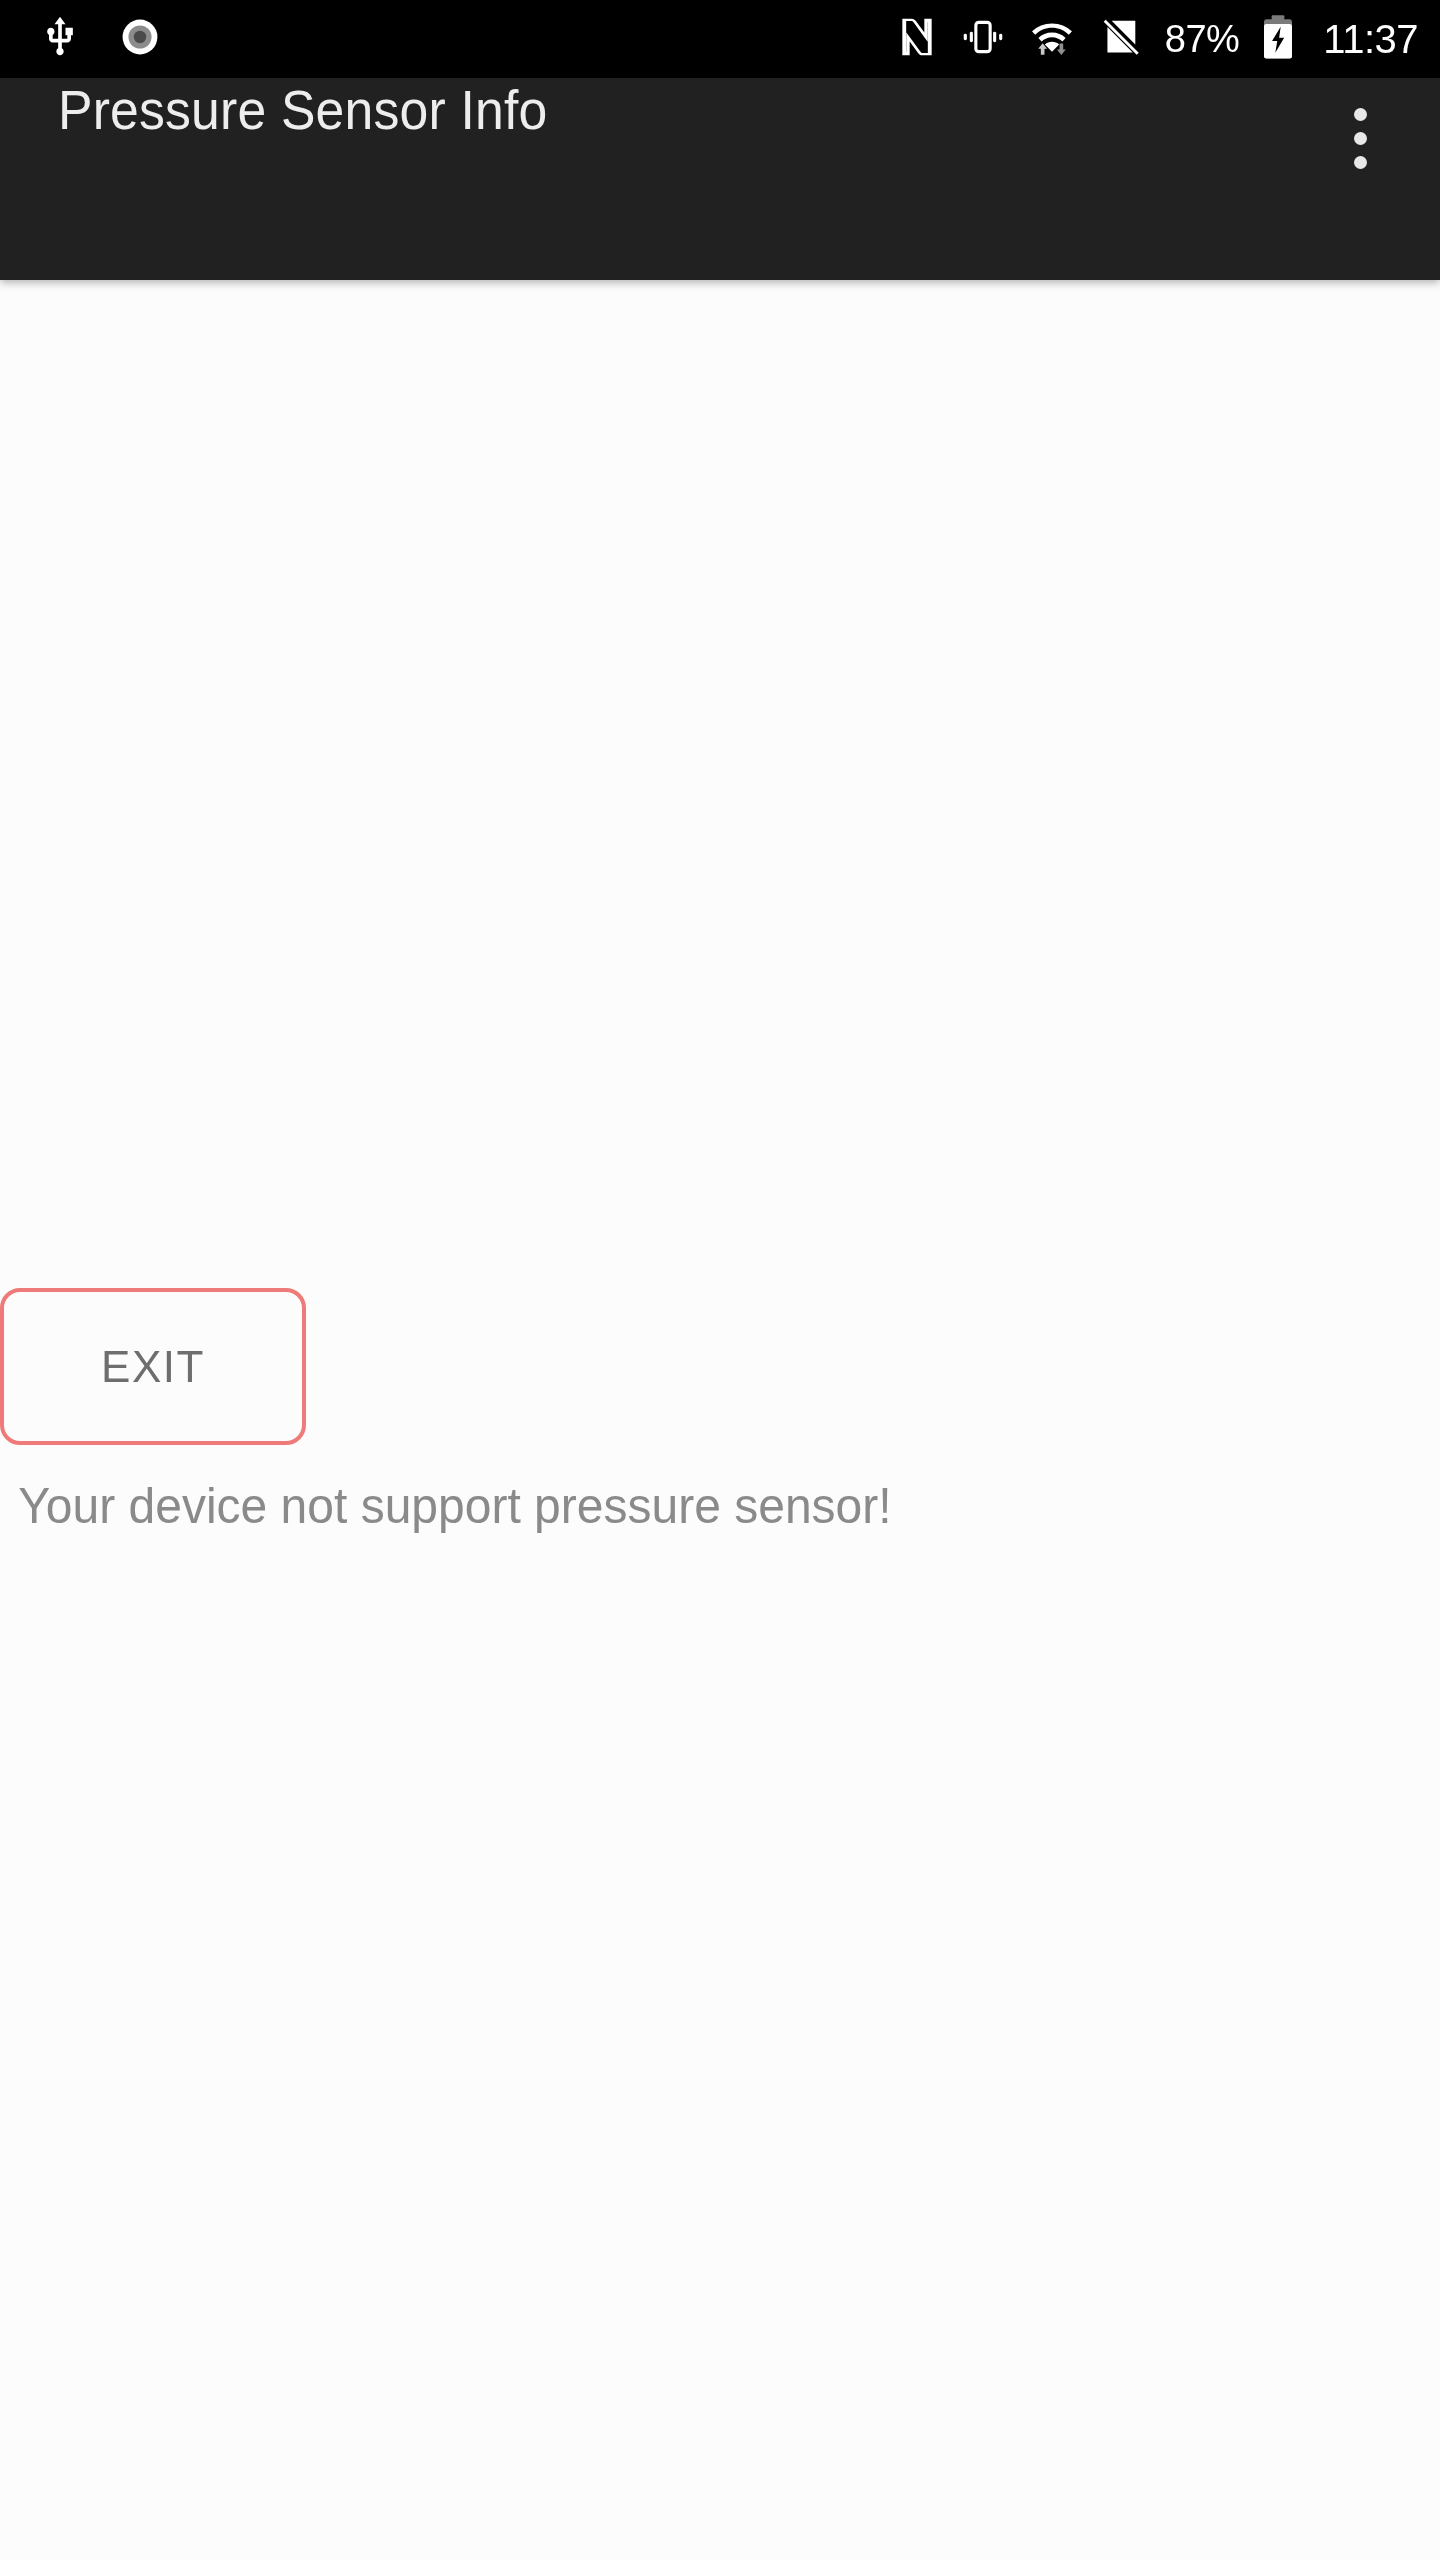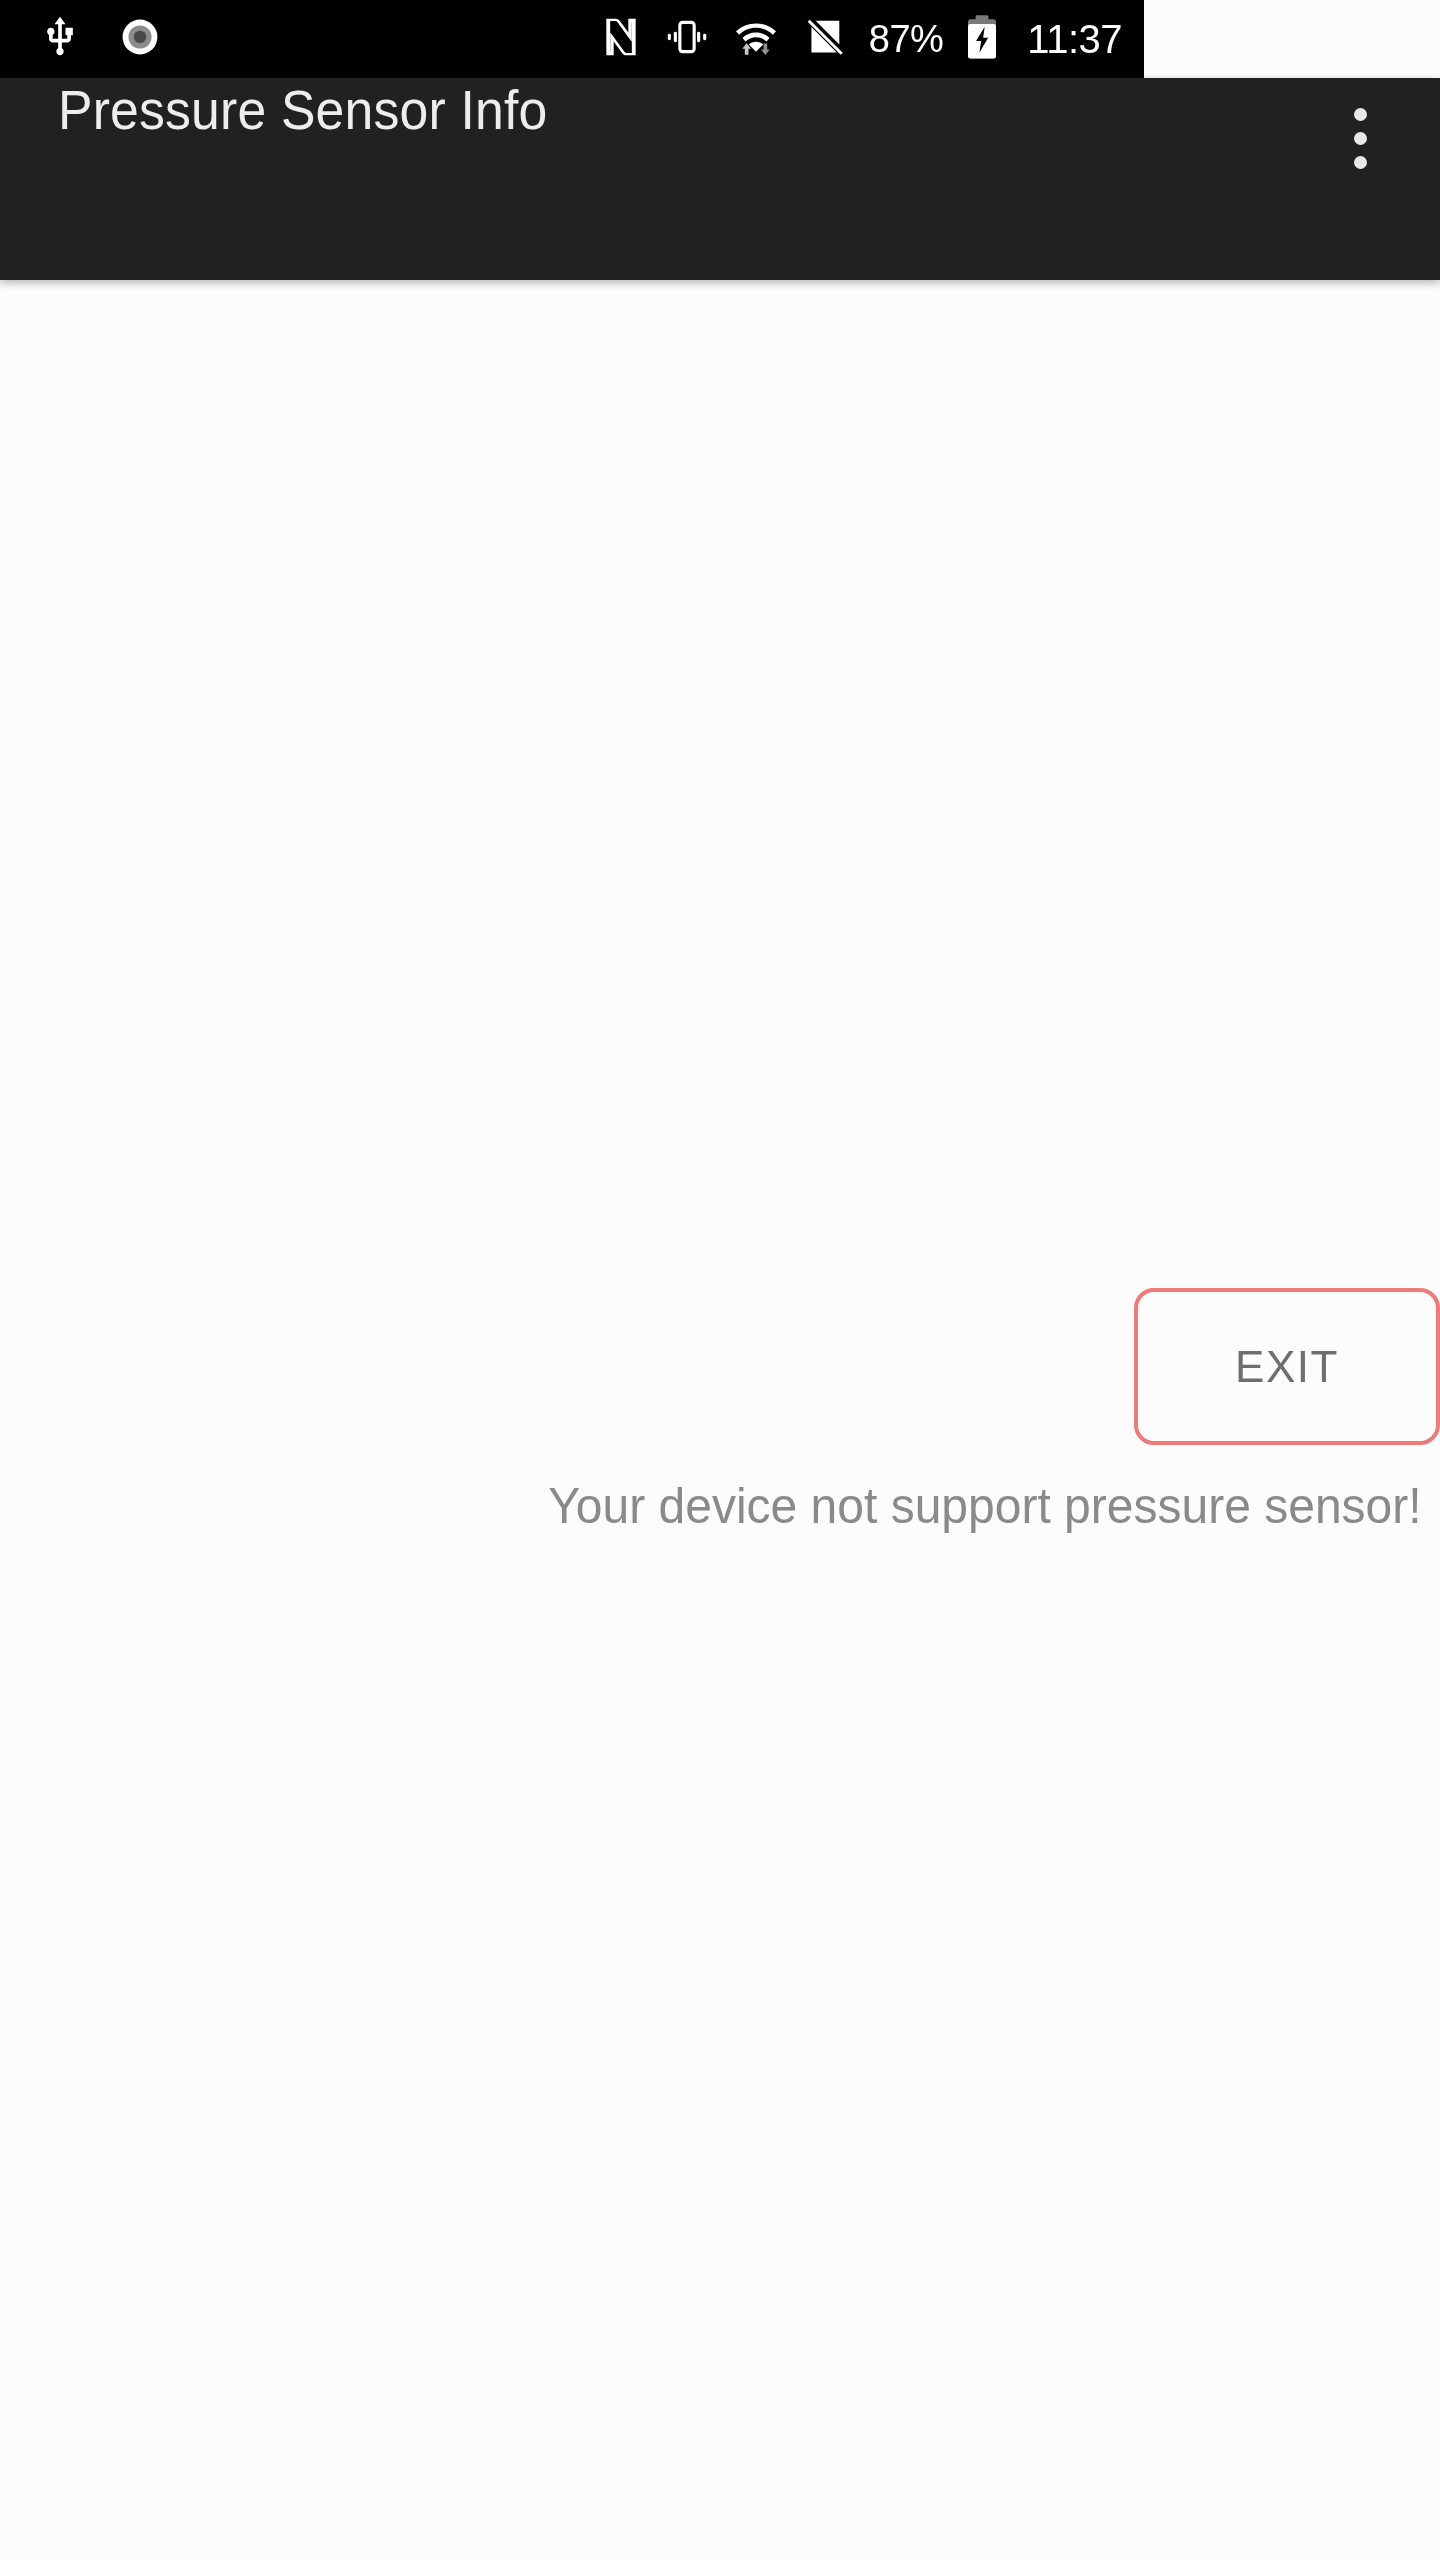--- a/index.html
+++ b/index.html
@@ -12,21 +12,21 @@
 
   #screen {
     position:relative;
     width:1440px; height:2560px;
     background:#FCFCFC;
   }
 
   
   .status-bar {
     position:absolute; top:0; left:0;
-    width:1144px; height:78px;
+    width:1440px; height:78px;
     background:#000000;
     display:flex; align-items:center;
     padding:0 22px 0 38px;
   }
   .status-left { display:flex; align-items:center; gap:36px; }
   .status-right { margin-left:auto; display:flex; align-items:center; gap:22px; }
 
   .sb-icon { display:block; }
 
   .battery-pct {
@@ -92,21 +92,21 @@
     align-items:center;
     justify-content:flex-start;
   }
 
   .center-stack {
     position:absolute;
     top:1008px;
     left:0; width:1440px;
     display:flex;
     flex-direction:column;
-    align-items:flex-end;
+    align-items:flex-start;
   }
 
   .exit-button {
     width:306px; height:157px;
     background:#FCFCFC;
     border:4px solid #EE7A7A;
     border-radius:20px;
     color:#6E6E6E;
     font-size:44px;
     font-weight:400;

